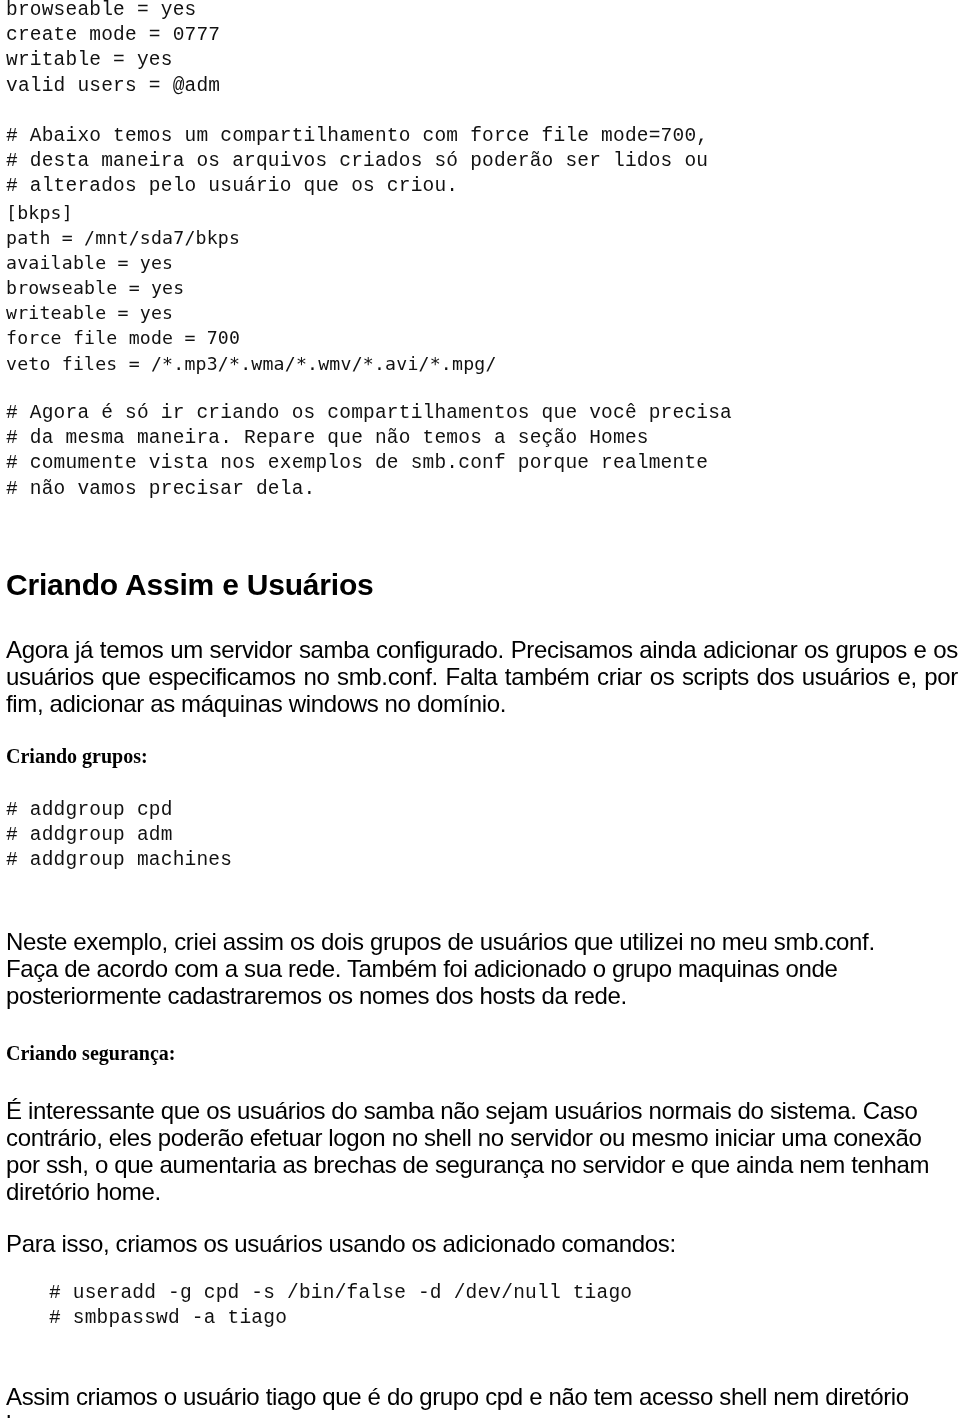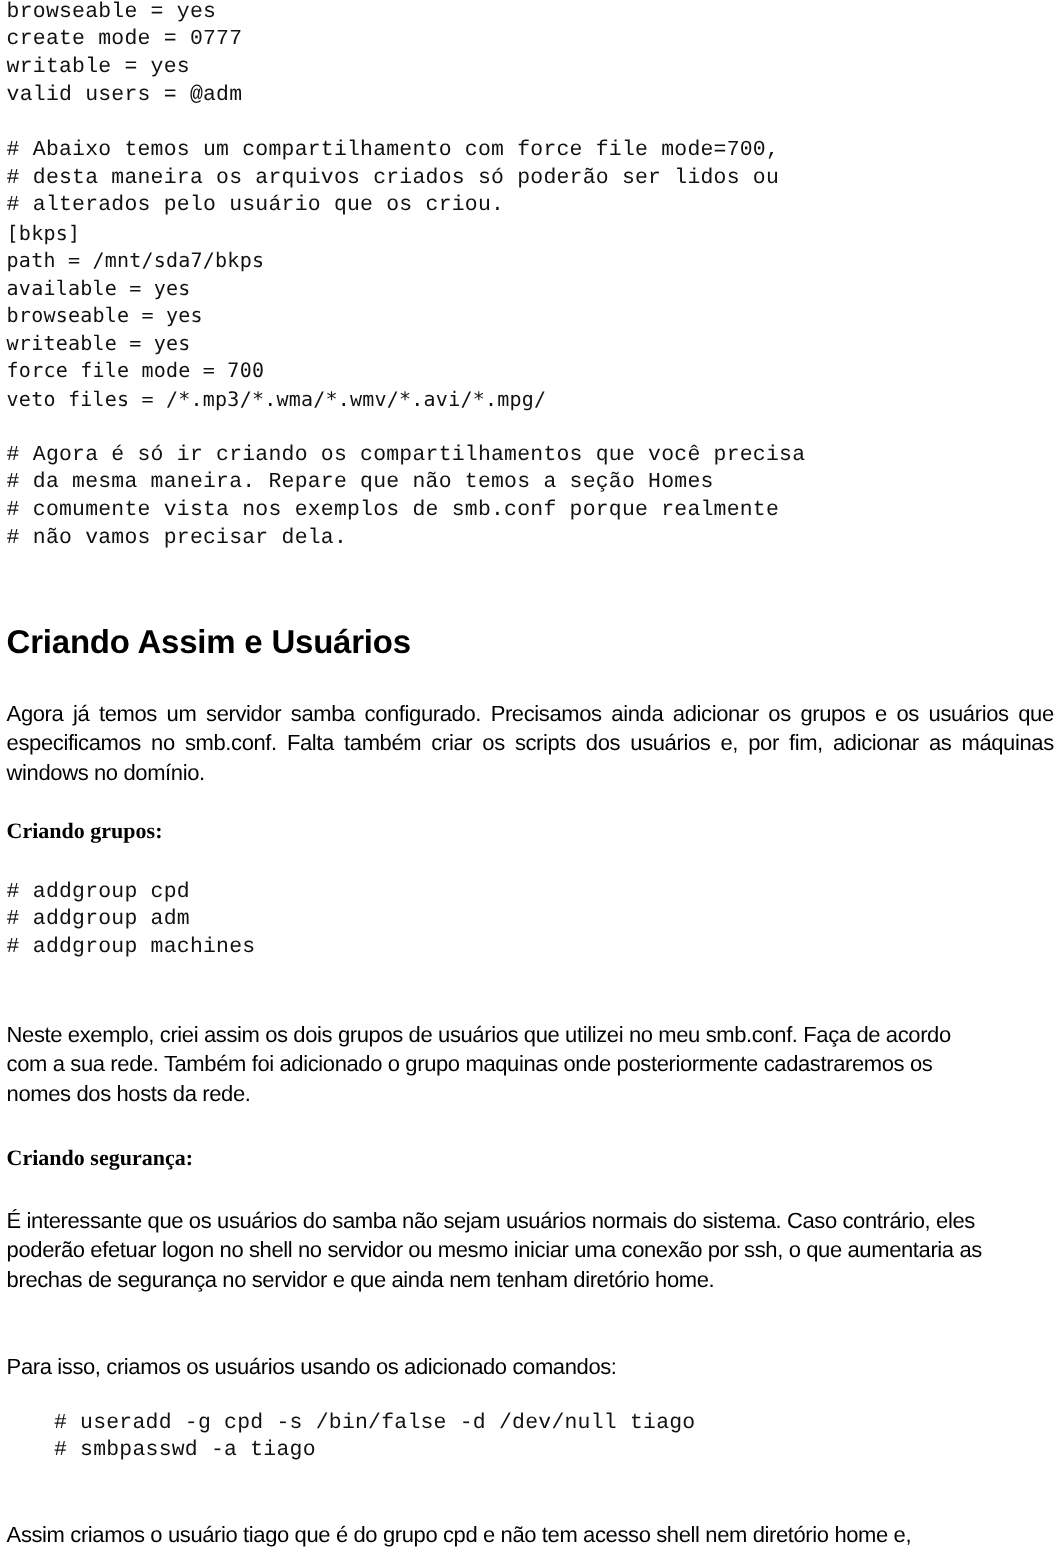--- a/index.html
+++ b/index.html
@@ -58,21 +58,21 @@
     font-weight: bold;
     font-size: 20px;
     line-height: 28px;
     margin: 0;
     color: #000;
   }
 
   
   p.body {
     font-family: "Liberation Sans", sans-serif;
-    font-size: 20px;
+    font-size: 24px;
     line-height: 27px;
     margin: 0;
     color: #000;
     letter-spacing: -0.35px;
   }
   p.body.justify { text-align: justify; text-align-last: left; }
   p.body.left    { text-align: left; }
 
   
   .blk { position: absolute; }

